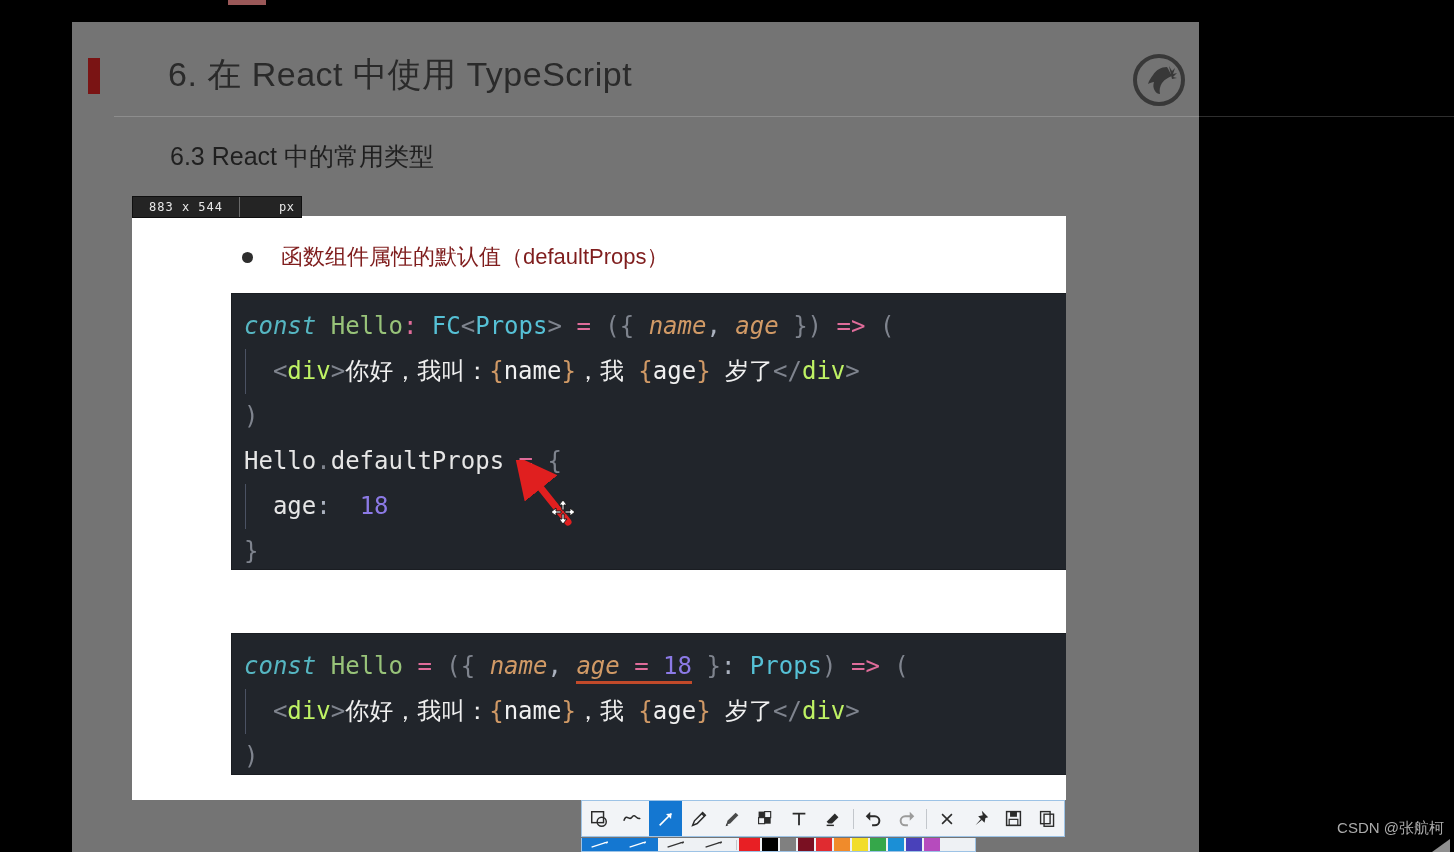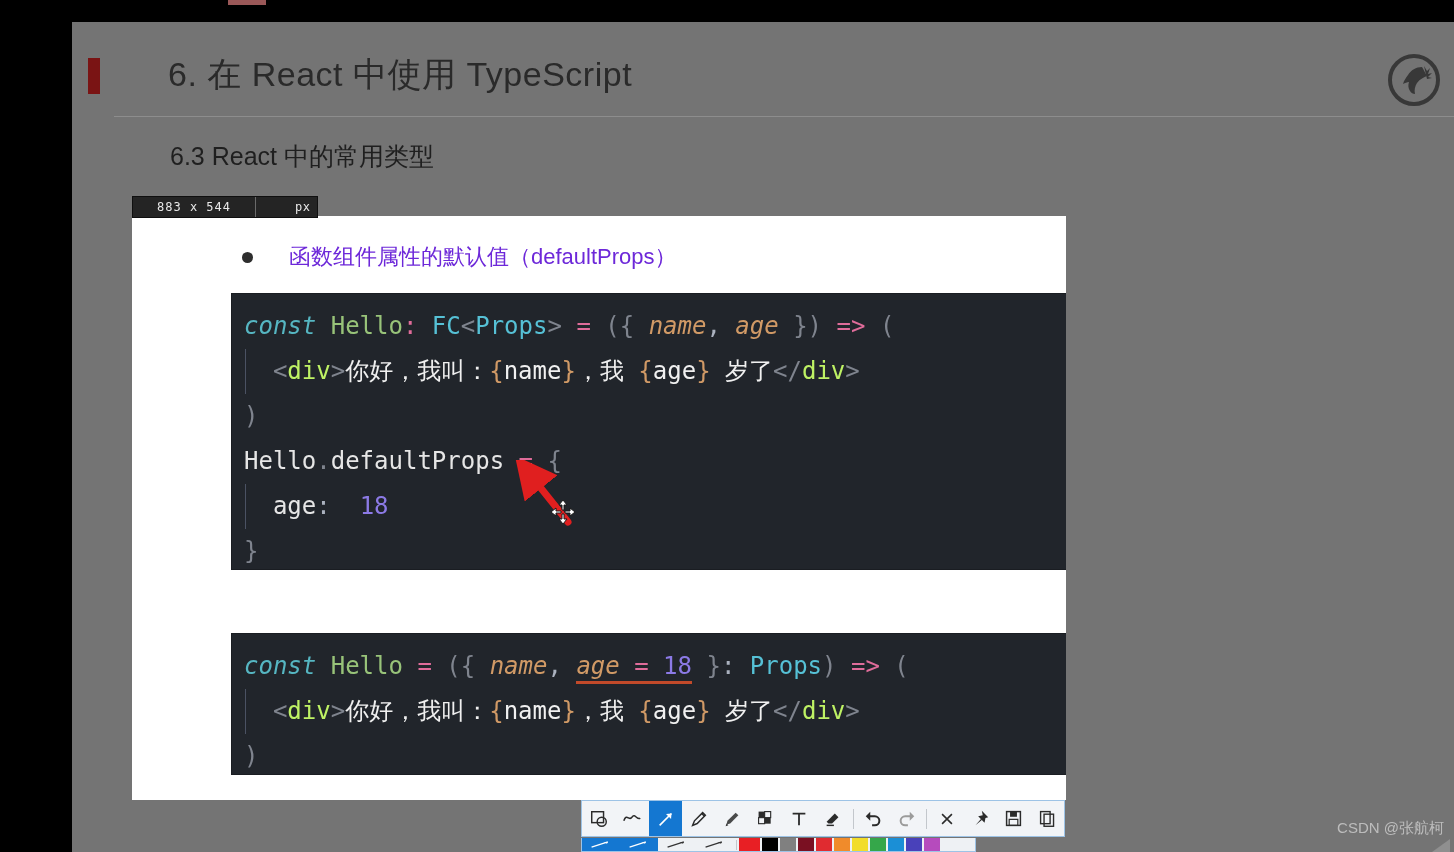--- a/index.html
+++ b/index.html
@@ -12,21 +12,21 @@
   }
 
   
   #screen{position:absolute;left:0;top:0;width:1454px;height:852px;background:#000;}
 
   .top-black-bar{position:absolute;left:0;top:0;width:1454px;height:22px;background:#000;z-index:40;}
   .top-sliver{position:absolute;left:212px;top:0;width:1242px;height:7px;background:#1c1c1c;z-index:39;}
   .top-sliver-red{position:absolute;left:228px;top:0;width:38px;height:5px;background:#9a5858;z-index:41;}
 
   .page-backdrop{
-    position:absolute;left:72px;top:10px;width:1382px;height:842px;
+    position:absolute;left:72px;top:10px;width:1127px;height:842px;
     background:#747474;
   }
 
   
   .title-row{position:absolute;left:0;top:0;width:1382px;height:112px;}
   .title-bar-accent{
     position:absolute;left:16px;top:48px;width:12px;height:36px;background:#7a1414;
   }
   .slide-title{
     position:absolute;left:96px;top:42px;
@@ -48,35 +48,35 @@
 
   
   .size-badge{
     position:absolute;left:60px;top:186px;
     display:flex;align-items:center;height:20px;
     background:#242424;color:#e8e8e8;
     font-family:"DejaVu Sans Mono","Liberation Mono",monospace;
     font-size:12px;z-index:30;
     border:1px solid #0f0f0f;
   }
-  .size-badge .dim{padding:0 24px;letter-spacing:1px;}
+  .size-badge .dim{padding:0 16px;letter-spacing:1px;}
   .size-badge .sep{width:1px;height:20px;background:#6a6a6a;}
   .size-badge .unit{padding:0 7px;letter-spacing:.5px;margin-left:32px;}
 
   
   .capture-panel{
     position:absolute;left:60px;top:206px;width:934px;height:584px;
     background:#fff;overflow:hidden;
   }
 
   .bullet-line{
     position:absolute;left:110px;top:26px;display:flex;align-items:center;
   }
   .bullet-dot{width:11px;height:11px;border-radius:50%;background:#2e2e2e;display:inline-block;}
-  .bullet-text{margin-left:36px;font-size:22px;color:#6d28d9;white-space:nowrap;}
+  .bullet-text{margin-left:28px;font-size:22px;color:#7f1d1d;white-space:nowrap;}
 
   
   .code-block{
     position:absolute;background:#21252b;
     font-family:"DejaVu Sans Mono","Liberation Mono",monospace;
     font-size:24px;line-height:45px;
     padding:10px 0 8px 0;
     box-sizing:border-box;
     white-space:pre;
     box-shadow:0 0 0 1px #1a1d22;

